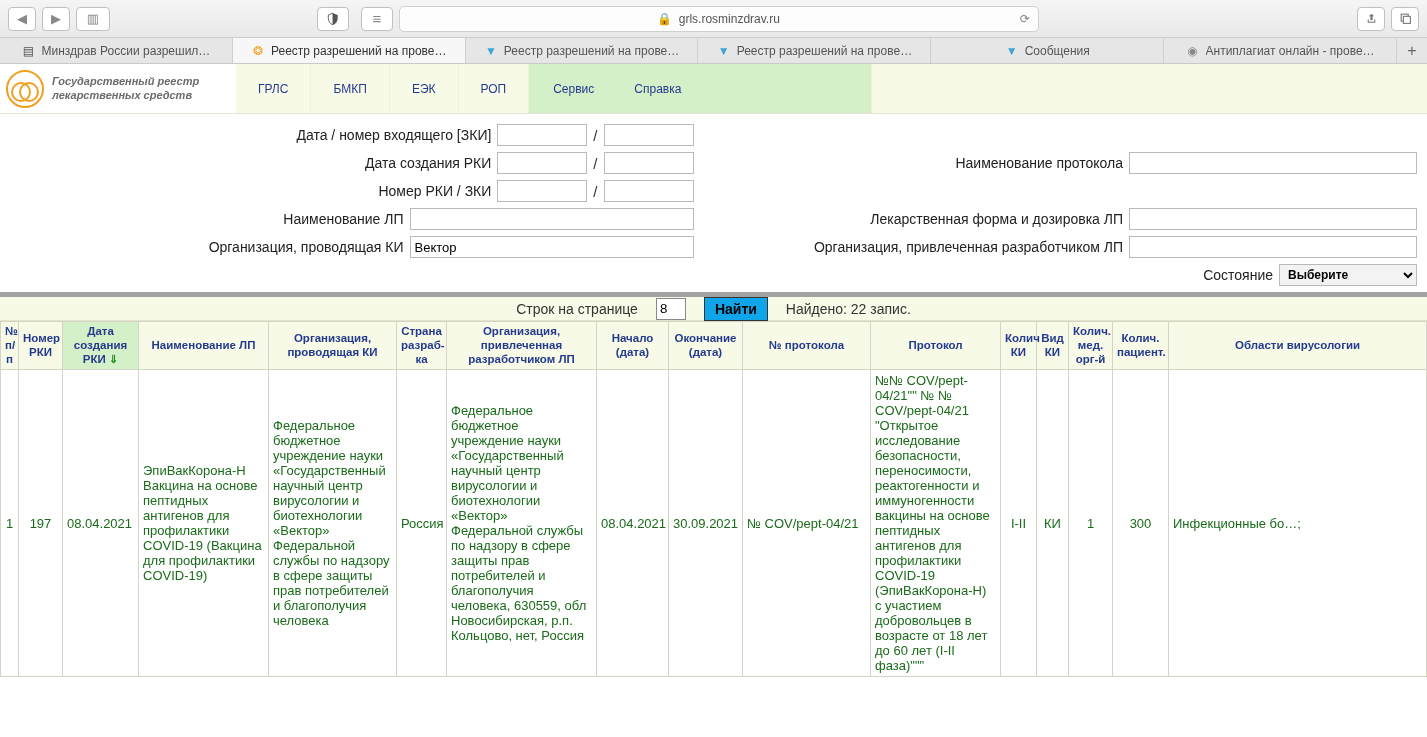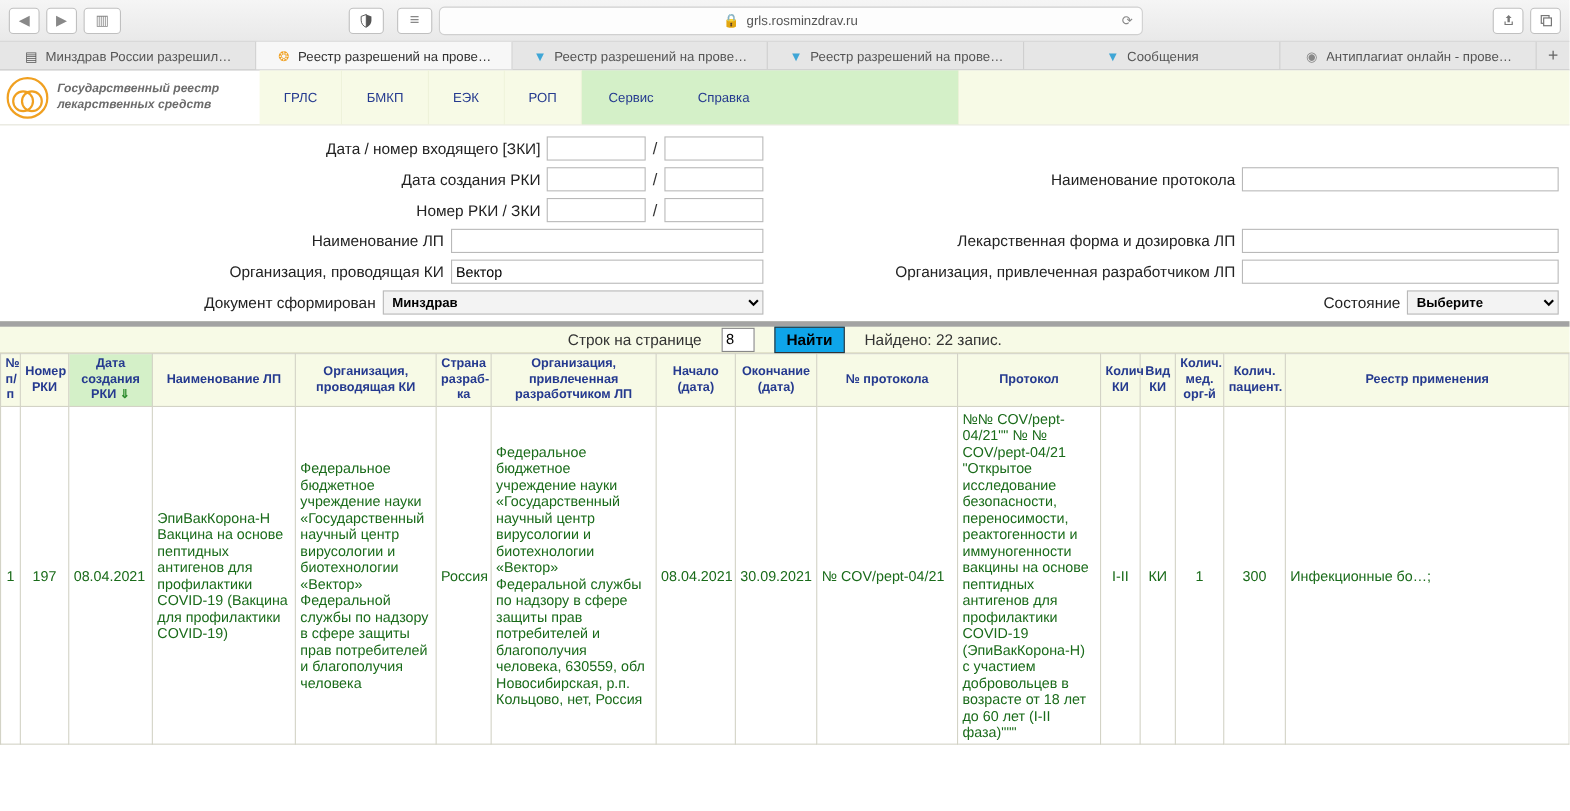--- a/index.html
+++ b/index.html
@@ -174,24 +174,20 @@
           <span class="slash">/</span>
           <input class="inp w90" style="">
         </div>
       <div class="row">
           <label>Наименование ЛП</label>
           <input class="inp w340" style="">
         </div>
       <div class="row">
           <label>Организация, проводящая КИ</label>
           <input class="inp w340" value="Вектор" style="">
-        </div>
-      <div class="row">
-          <label>Документ сформирован</label>
-          <select class="sel w340"><option>Минздрав</option></select>
         </div>
     </div>
     <div>
       <div class="row" style="visibility:hidden">
           <label>.</label>
           <input class="inp w280" style="">
         </div>
       <div class="row">
           <label>Наименование протокола</label>
           <input class="inp w280" style="">
@@ -253,21 +249,21 @@
       <th>Страна разраб-ка</th>
       <th>Организация, привлеченная разработчиком ЛП</th>
       <th>Начало (дата)</th>
       <th>Окончание (дата)</th>
       <th>№ протокола</th>
       <th>Протокол</th>
       <th>Колич КИ</th>
       <th>Вид КИ</th>
       <th>Колич. мед. орг-й</th>
       <th>Колич. пациент.</th>
-      <th>Реестр применения</th>
+      <th>Области вирусологии</th>
     </tr>
   </thead>
   <tbody>
     <tr>
       <td class="c">1</td>
       <td class="c">197</td>
       <td>08.04.2021</td>
       <td>ЭпиВакКорона-Н Вакцина на основе пептидных антигенов для профилактики COVID-19 (Вакцина для профилактики COVID-19)</td>
       <td>Федеральное бюджетное учреждение науки «Государственный научный центр вирусологии и биотехнологии «Вектор» Федеральной службы по надзору в сфере защиты прав потребителей и благополучия человека</td>
       <td>Россия</td>

